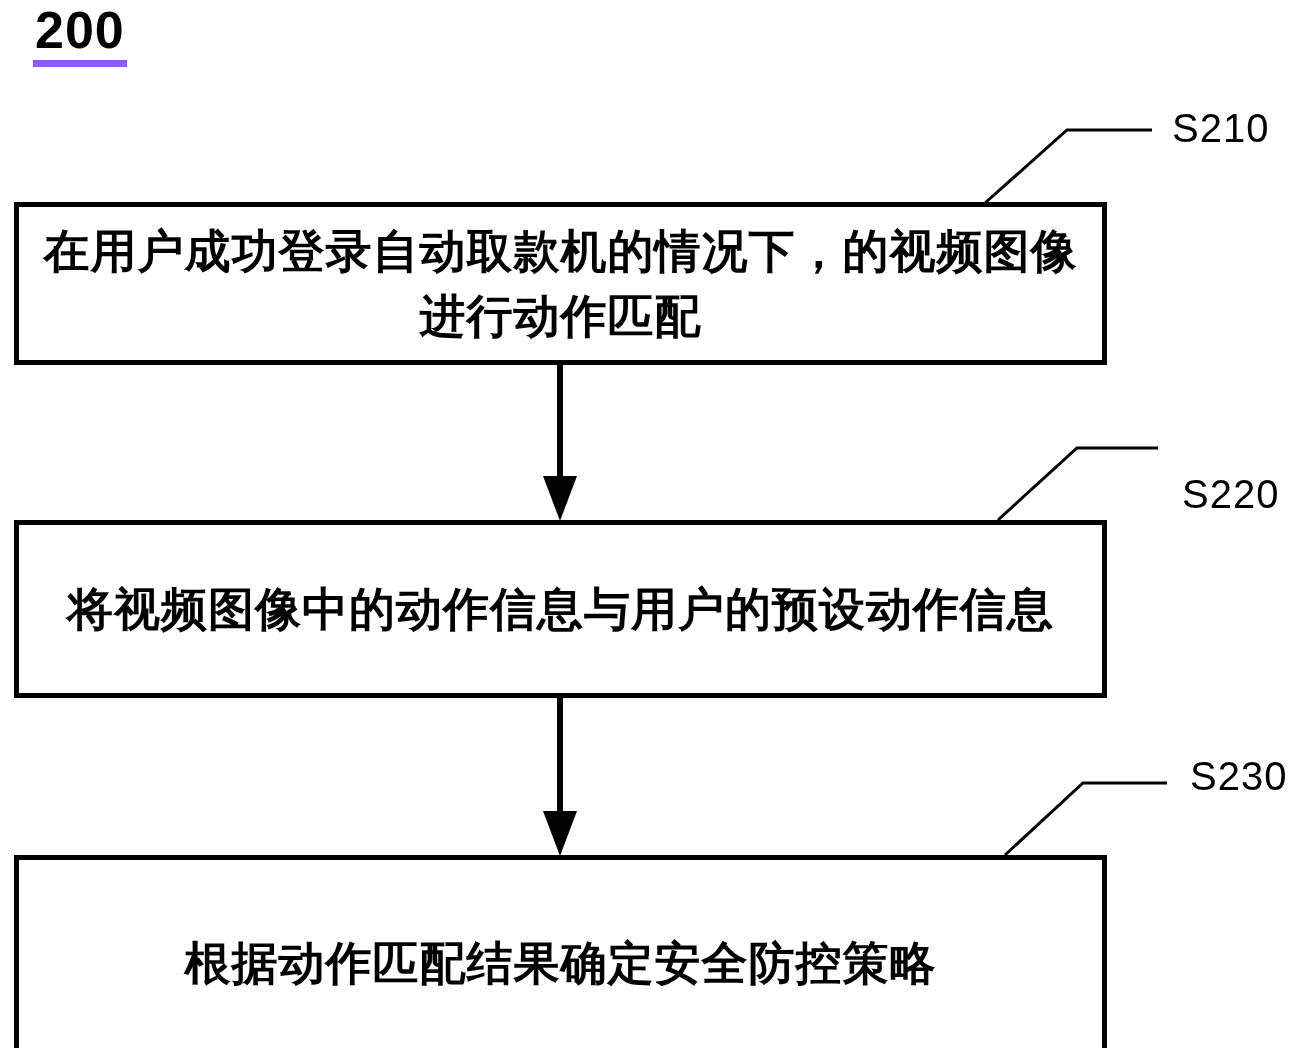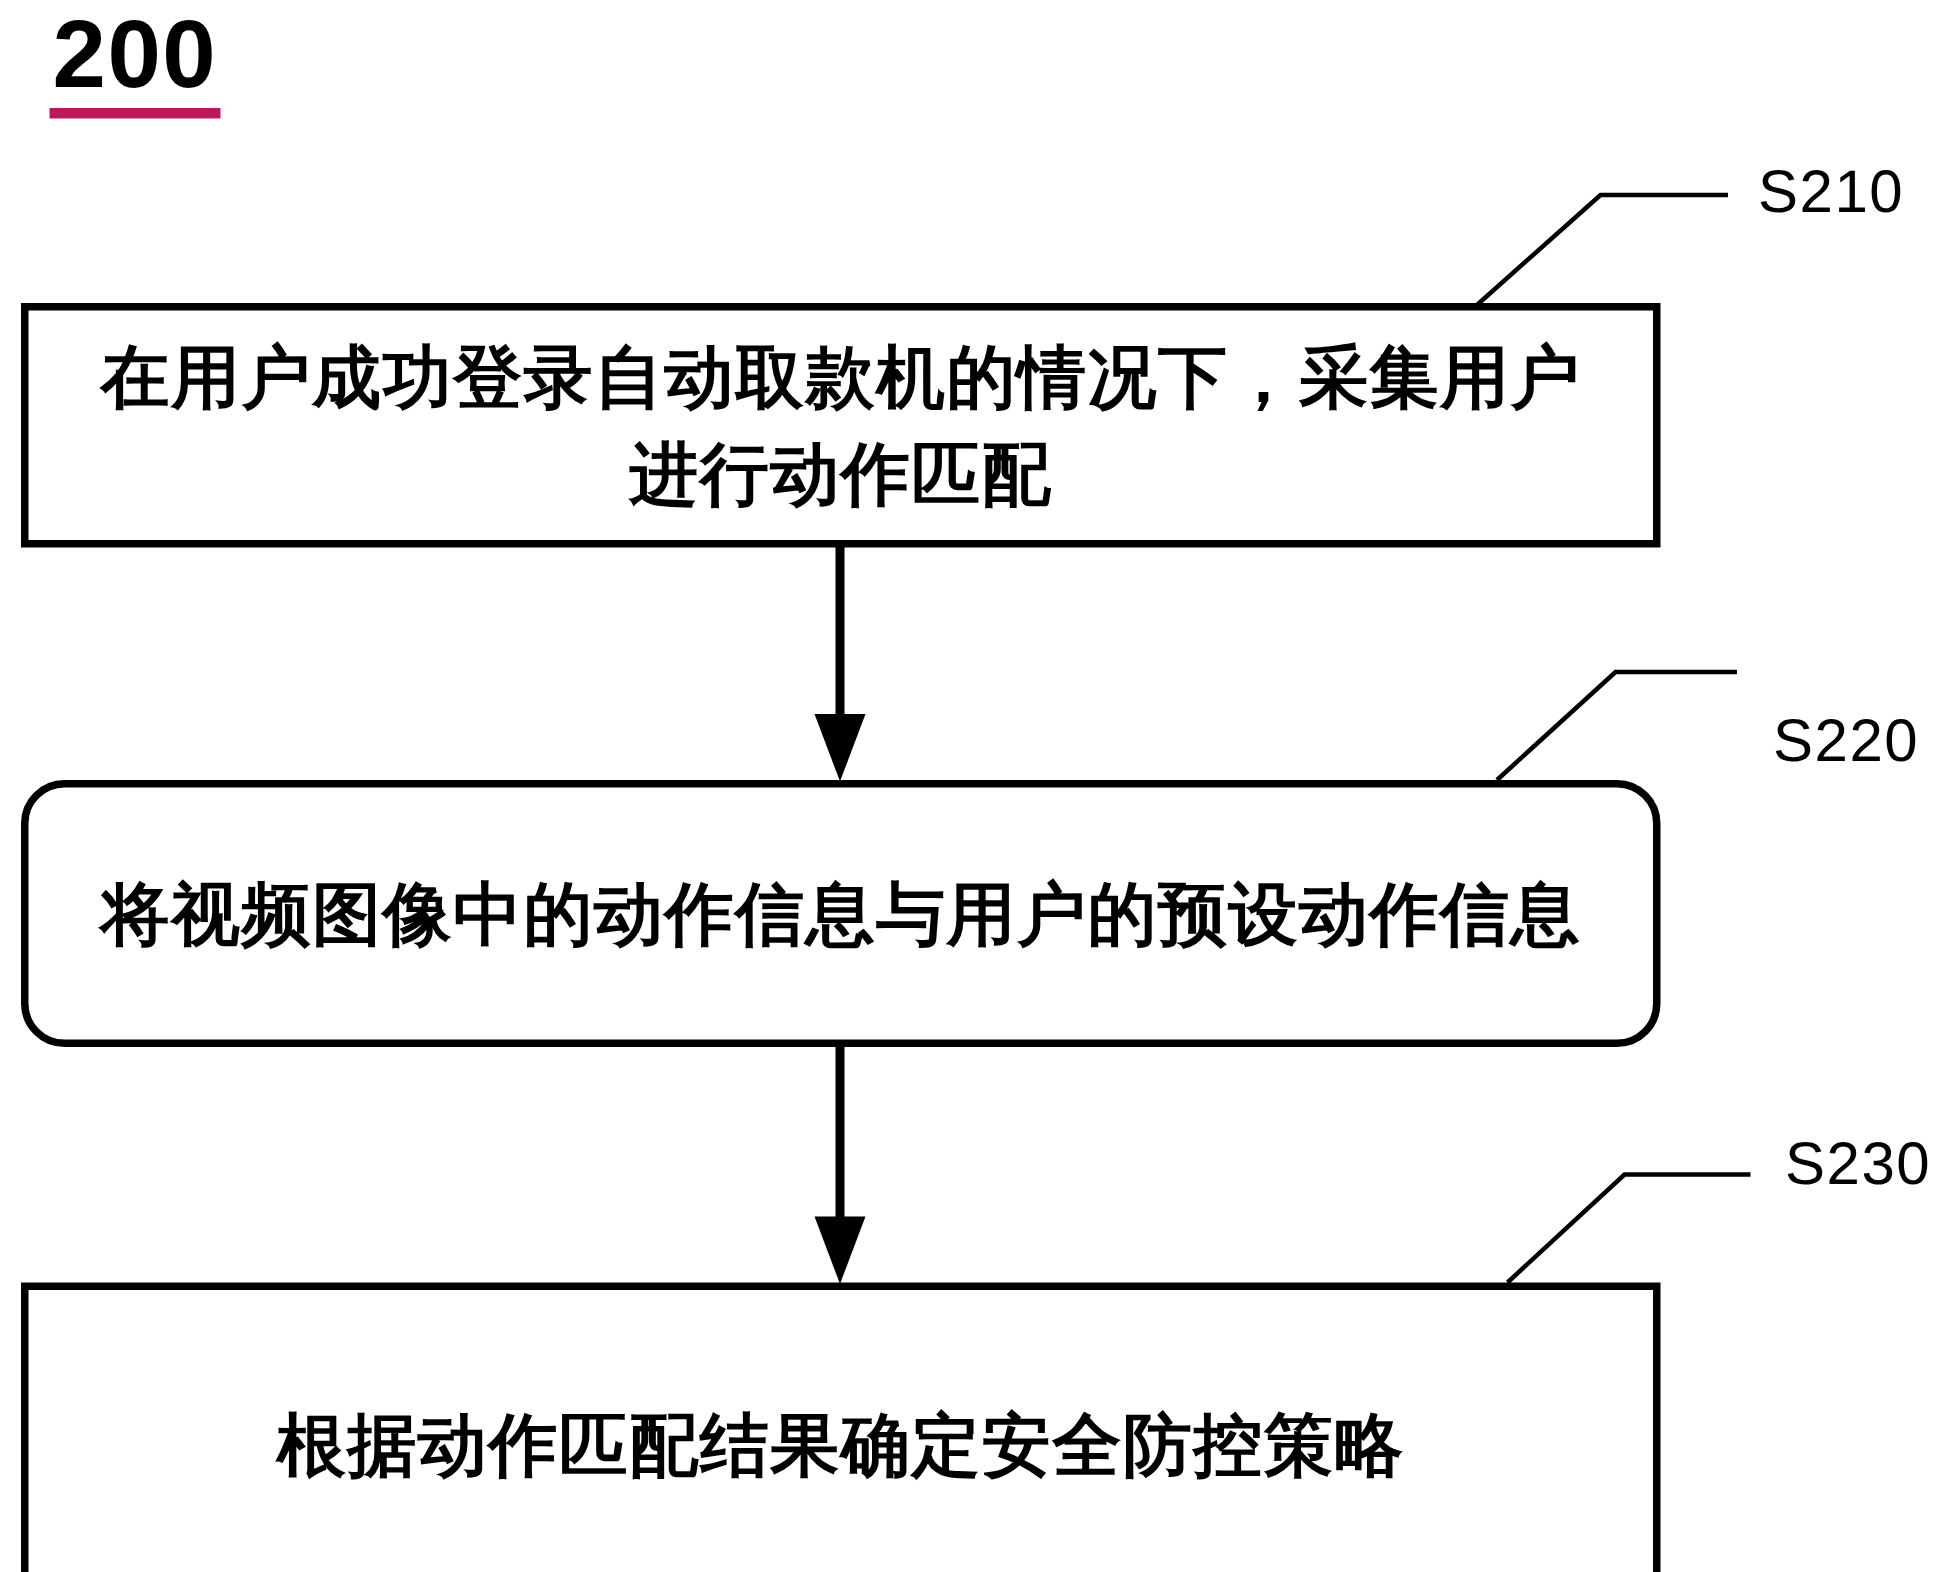--- a/index.html
+++ b/index.html
@@ -14,42 +14,42 @@
     background: #ffffff;
     font-family: "Liberation Sans", "DejaVu Sans", sans-serif;
     color: #000000;
     overflow: hidden;
   }
   
   #figure-label {
     position: absolute;
     left: 33px;
     top: 4px;
-    font-size: 64px;
+    font-size: 52px;
     font-weight: bold;
     line-height: 1.0;
     padding: 0 2px 4px 2px;
-    border-bottom: 7px solid #be185d;
+    border-bottom: 7px solid #8b5cf6;
     letter-spacing: 1px;
   }
   
   .box {
     position: absolute;
     left: 14px;
     width: 1093px;
     border: 5px solid #000000;
     box-sizing: border-box;
     background: #ffffff;
     display: flex;
     align-items: center;
     justify-content: center;
     text-align: center;
   }
   #box-s210 { top: 202px; height: 163px; }
-  #box-s220 { top: 520px; height: 178px; border-radius: 29px; }
+  #box-s220 { top: 520px; height: 178px; }
   #box-s230 { top: 855px; height: 216px; }
   .box-text {
     font-size: 46px;
     font-weight: bold;
     line-height: 65px;
     letter-spacing: 1px;
   }
   .box-text .line { display: block; }
   
   .step-label {
@@ -72,21 +72,21 @@
 </style>
 </head>
 <body>
 
 <div id="canvas">
 
   <div id="figure-label">200</div>
 
   <div class="box" id="box-s210">
     <div class="box-text">
-      <span class="line">在用户成功登录自动取款机的情况下，采集用户</span>
+      <span class="line">在用户成功登录自动取款机的情况下，的视频图像</span>
       <span class="line">进行动作匹配</span>
     </div>
   </div>
 
   <div class="box" id="box-s220">
     <div class="box-text">
       <span class="line">将视频图像中的动作信息与用户的预设动作信息</span>
     </div>
   </div>
 

